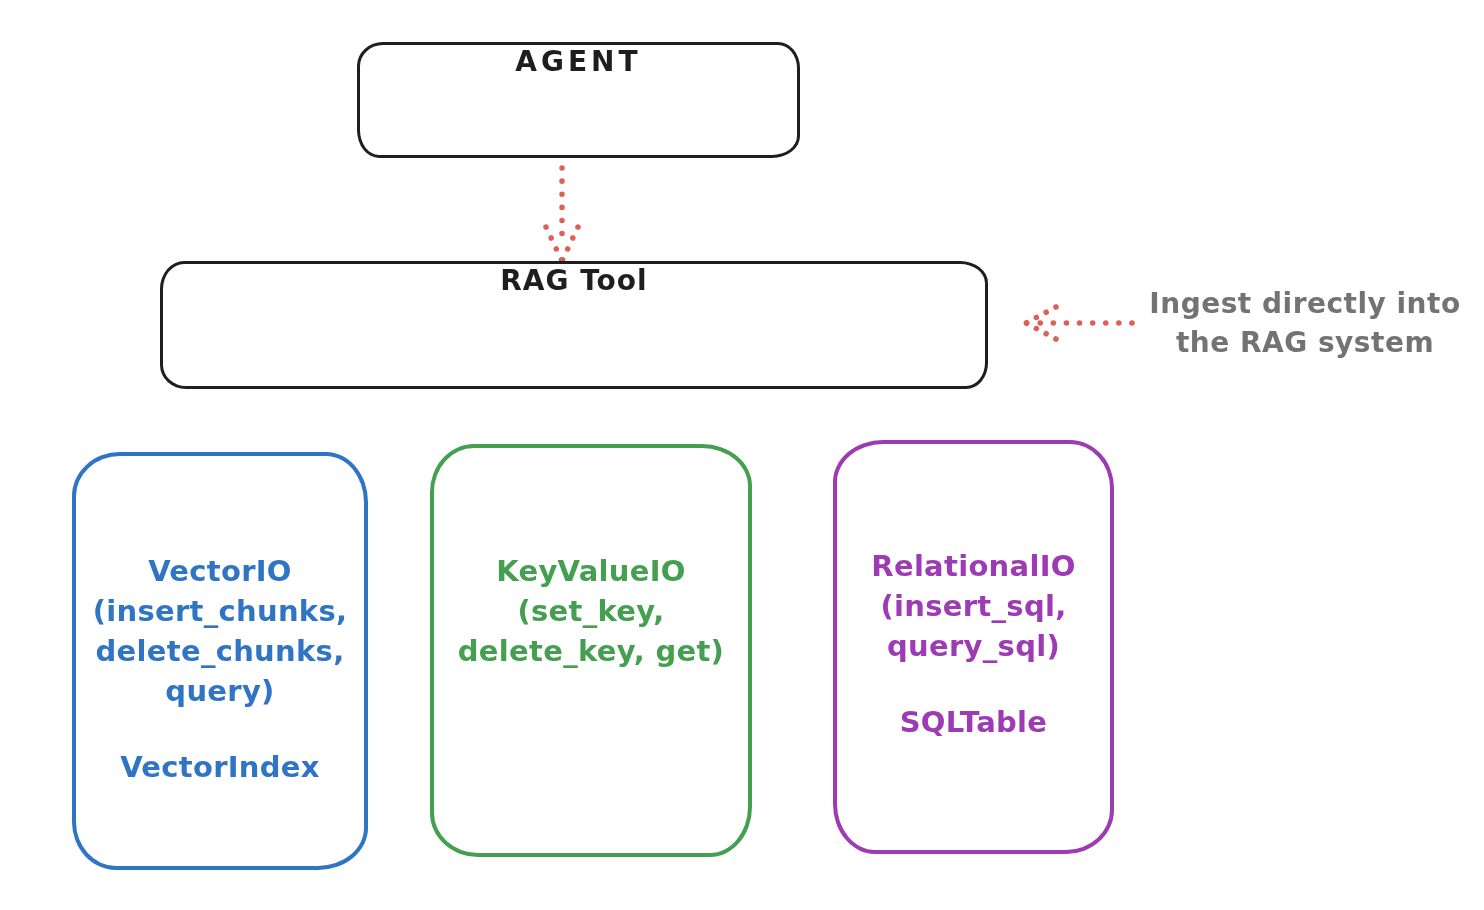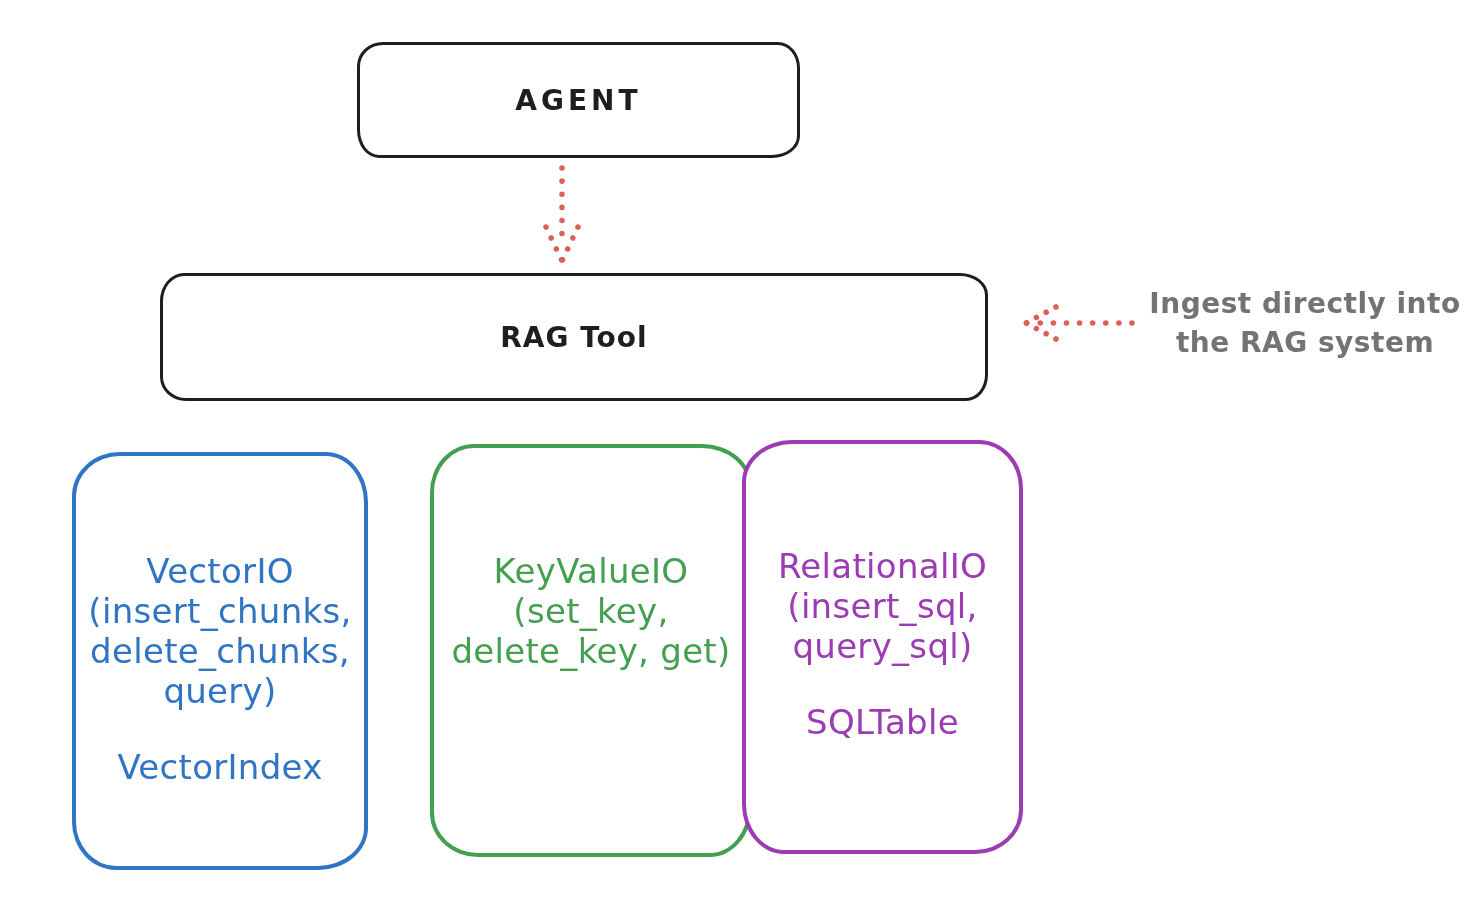--- a/index.html
+++ b/index.html
@@ -9,36 +9,36 @@
     height: 910px;
     background: #ffffff;
     font-family: "DejaVu Sans", "Liberation Sans", sans-serif;
     overflow: hidden;
   }
   .node {
     position: absolute;
     box-sizing: border-box;
     background: #ffffff;
     display: flex;
-    align-items: center;
+    align-items: flex-start;
     justify-content: center;
   }
   .node-black {
     border: 3.5px solid #1e1e1e;
     color: #1e1e1e;
     font-size: 28px;
     font-weight: 600;
   }
   .agent-node {
     left: 357px; top: 42px; width: 443px; height: 116px;
     border-radius: 26px 22px 28px 22px / 24px 26px 22px 28px;
     letter-spacing: 4px;
   }
   .ragtool-node {
-    left: 160px; top: 273px; width: 828px; height: 128px;
+    left: 160px; top: 261px; width: 828px; height: 128px;
     border-radius: 24px 28px 22px 26px / 28px 22px 26px 24px;
     letter-spacing: 1px;
   }
   .arrow { position: absolute; }
   .arrow-down  { left: 540px; top: 164px; }
   .arrow-left  { left: 1020px; top: 300px; }
   .annotation {
     position: absolute;
     left: 1140px; top: 284px; width: 330px;
     color: #737373;
@@ -48,40 +48,40 @@
     text-align: center;
     letter-spacing: 0.5px;
   }
   .node-io {
     flex-direction: column;
     align-items: stretch;
     justify-content: flex-start;
     border-width: 4px;
     border-style: solid;
     text-align: center;
-    font-size: 34px;
-    font-weight: 400;
+    font-size: 29px;
+    font-weight: 700;
     letter-spacing: 0.3px;
   }
   .io-line { line-height: 40px; }
   .io-gap { height: 36px; }
   .box-blue {
     left: 72px; top: 452px; width: 296px; height: 418px;
     padding-top: 95px;
     border-color: #2f75c4; color: #2f75c4;
     border-radius: 48px 42px 50px 44px / 44px 50px 42px 48px;
   }
   .box-green {
     left: 430px; top: 444px; width: 322px; height: 413px;
     padding-top: 103px;
     border-color: #44a050; color: #44a050;
     border-radius: 44px 50px 42px 48px / 48px 42px 50px 44px;
   }
   .box-purple {
-    left: 742px; top: 440px; width: 281px; height: 414px;
+    left: 833px; top: 440px; width: 281px; height: 414px;
     padding-top: 102px;
     border-color: #9d3bb5; color: #9d3bb5;
     border-radius: 50px 44px 48px 42px / 42px 48px 44px 50px;
   }
 </style>
 </head>
 <body>
 
 <div class="canvas">
 

